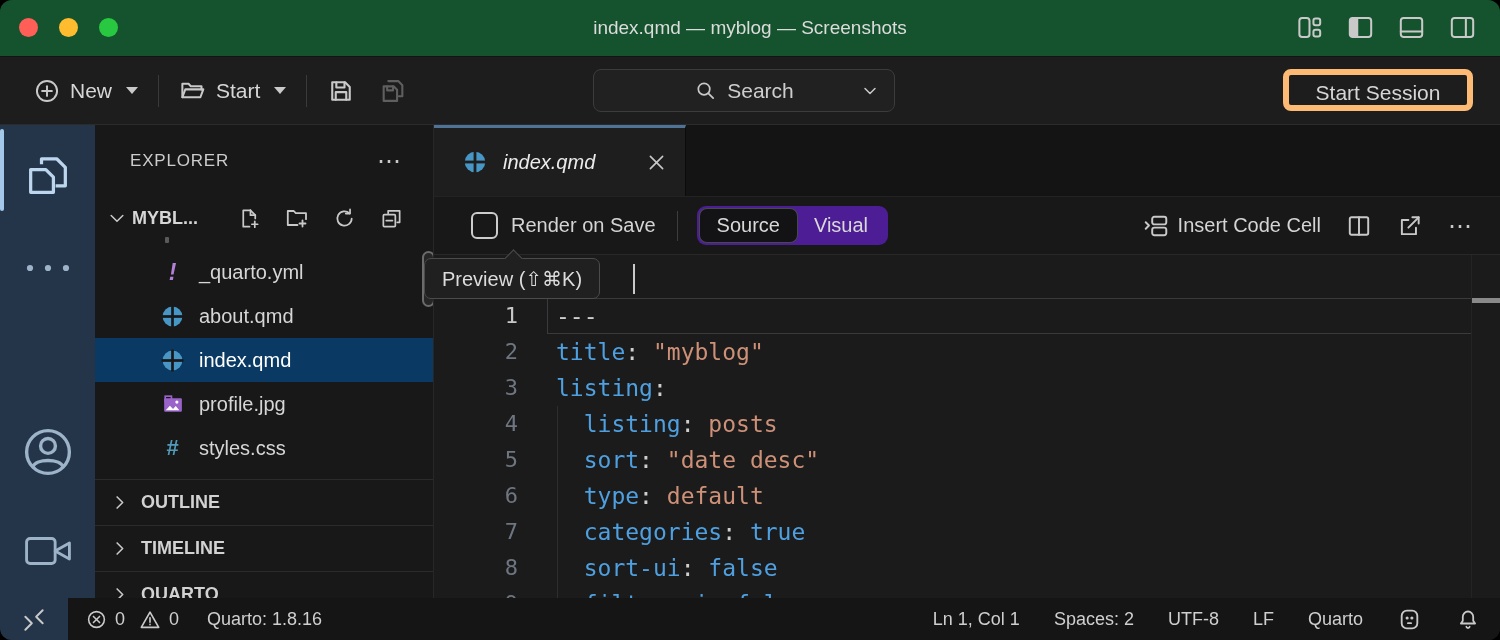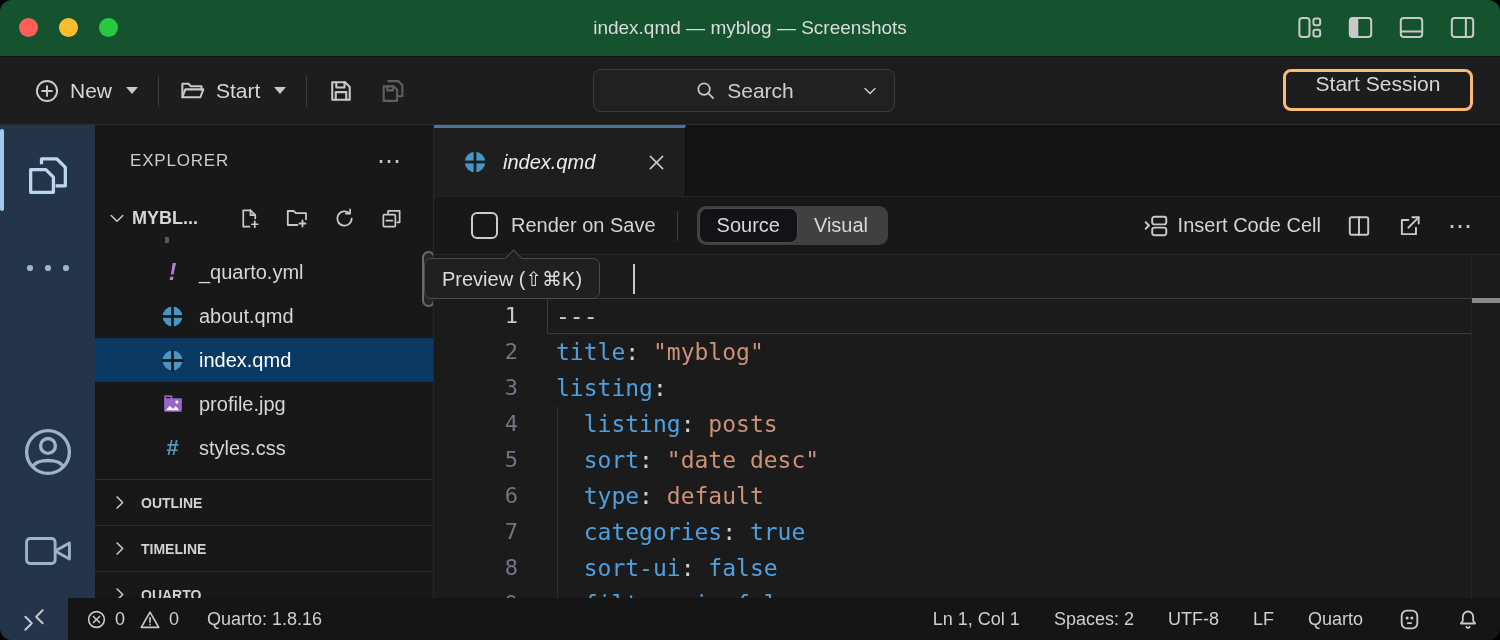--- a/index.html
+++ b/index.html
@@ -15,21 +15,21 @@
   .win-title{flex:1;text-align:center;font-size:19px;color:#dcdcdc}
   .tb-icons{position:absolute;right:24px;top:14px;display:flex;gap:24px;align-items:center}
   
   .toolbar{height:67px;background:#1d1d1d;border-bottom:1px solid #2b2b2b;display:flex;align-items:center;position:relative;padding:0 34px}
   .tbtn{display:flex;align-items:center;gap:10px;font-size:21px;color:#d6d6d6}
   .caret-down{width:0;height:0;border-left:6px solid transparent;border-right:6px solid transparent;border-top:7px solid #c9c9c9;margin-left:4px}
   .tsep{width:1px;height:32px;background:#3a3a3a;margin:0 20px}
   .searchbox{position:absolute;left:593px;top:12px;width:300px;height:41px;border:1px solid #3c3c3c;border-radius:8px;
     background:#212122;display:flex;align-items:center;justify-content:center;gap:10px;font-size:21px;color:#cdcdcd}
   .searchbox .chev{position:absolute;right:14px;top:11px}
-  .pillbtn{height:42px;border:3px solid #fdba74;border-radius:8px;display:flex;align-items:flex-start;justify-content:center;
+  .pillbtn{height:42px;border:6px solid #fdba74;border-radius:8px;display:flex;align-items:flex-end;justify-content:center;
     gap:10px;font-size:21px;color:#d6d6d6;background:#1d1d1d;box-sizing:border-box;padding:0 18px}
   .right-btns{position:absolute;right:27px;top:12px;display:flex;gap:16px}
   
   .main{display:flex;height:473px}
   .activitybar{width:95px;background:var(--activity-bar-bg,#24354a);position:relative;flex:none}
   .ab-ind{position:absolute;left:0;top:4px;width:4px;height:82px;background:#a3c8ea;border-radius:2px}
   .ab-icon{position:absolute;left:0;width:95px;display:flex;justify-content:center}
   
   .sidebar{width:338px;background:#181818;position:relative;flex:none;overflow:hidden}
   .exp-header{position:absolute;top:16px;left:0;right:0;height:40px;display:flex;align-items:center;padding:0 30px 0 35px;
@@ -40,36 +40,36 @@
   .ws-acts{margin-left:auto;display:flex;gap:24px;align-items:center}
   .speck{position:absolute;left:70px;top:112px;width:4px;height:6px;background:#5a5a5a;border-radius:1px}
   .files{position:absolute;top:125px;left:0;right:0}
   .file-row{height:44px;display:flex;align-items:center;padding-left:64px;gap:13px;font-size:20px;color:#d6d6d6}
   .file-row.selected{background:var(--selection-bg,#0a3a63);color:#ffffff}
   .ficon{width:27px;display:flex;justify-content:center;font-weight:bold}
   .yml-glyph{color:var(--yml-icon,#b180d7);font-size:23px;font-style:italic;font-weight:bold}
   .css-glyph{color:var(--css-icon,#519aba);font-size:22px;font-weight:bold}
   .sections{position:absolute;top:354px;left:0;right:0}
   .section{height:45px;border-top:1px solid #2b2b2b;display:flex;align-items:center;padding-left:15px;gap:12px;
-    font-weight:bold;font-size:14px;color:#d2d2d2}
+    font-weight:bold;font-size:18px;color:#d2d2d2}
   .exp-thumb{position:absolute;top:126px;left:327px;width:13px;height:56px;border:2px solid #6b6b6b;border-radius:7px;
     background:rgba(104,104,104,.18);box-sizing:border-box}
   
   .editor{flex:1;background:#1b1b1c;position:relative;border-left:1px solid #272727;overflow:hidden}
   .tabstrip{height:71px;background:#141414;border-bottom:1px solid #232323;display:flex}
   .tab{width:252px;box-sizing:border-box;background:#1e1e1e;border-top:3px solid var(--accent-tab,#4e7396);
     border-right:1px solid #0b0b0b;display:flex;align-items:center;gap:15px;padding:0 18px 0 28px}
   .tab-label{font-size:20px;font-style:italic;color:#ececec;flex:1}
   .edtoolbar{height:57px;border-bottom:1px solid #282828;background:#181818;display:flex;align-items:center;padding-left:22px}
   .preview-btn{display:flex;align-items:center;gap:11px;background:#2e2e32;border-radius:7px;height:42px;padding:0 15px;
     font-size:20px;color:#dadada}
   .checkbox{width:23px;height:23px;border:2px solid #cccccc;border-radius:6px;margin-left:15px;flex:none}
   .cb-label{font-size:20px;color:#d4d4d4;margin-left:13px}
   .vsep{width:1px;height:30px;background:#3d3d3d;margin:0 19px 0 21px}
-  .toggle{background:#404040;border-radius:9px;padding:3px;display:flex;align-items:center}
+  .toggle{background:#4c1d95;border-radius:9px;padding:3px;display:flex;align-items:center}
   .seg{font-size:20px;padding:5px 17px;border-radius:7px;color:#d8d8d8}
   .seg.active{background:#131315;box-shadow:0 0 0 1px #48484d}
   .ed-right{margin-left:auto;display:flex;align-items:center;gap:25px;padding-right:26px}
   .icc{display:flex;align-items:center;gap:9px;font-size:20px;color:#d4d4d4}
   .ed-more{font-size:24px;color:#c9c9c9;letter-spacing:2px;line-height:10px}
   
   .codearea{position:relative;height:345px;overflow:hidden;font-family:"DejaVu Sans Mono",monospace;font-size:23px}
   .code-line{position:absolute;left:0;right:0;height:36px;line-height:36px;white-space:pre}
   .lnum{position:absolute;left:0;width:84px;text-align:right;color:#6e7681;font-size:22px}
   .lnum.current{color:#c8c8c8}

